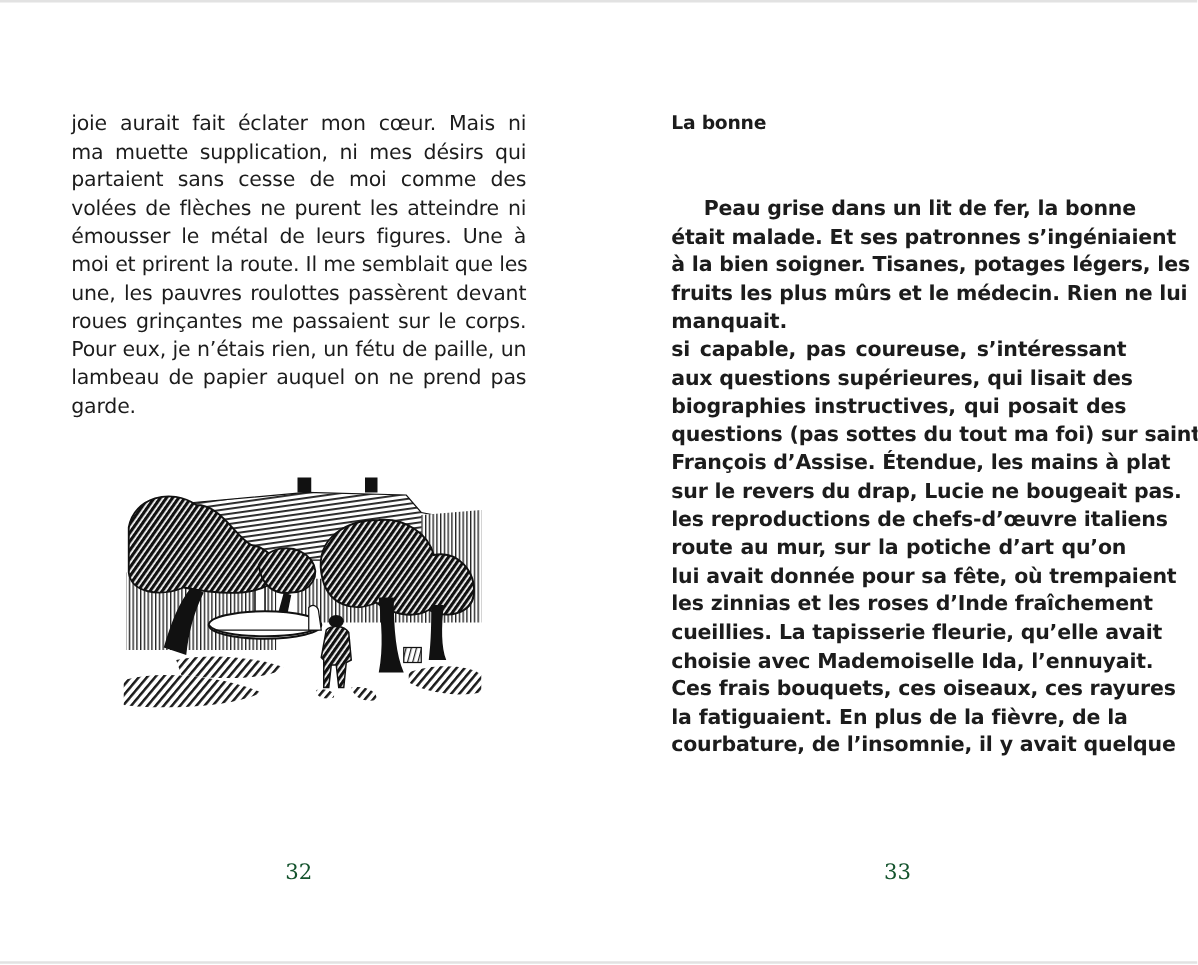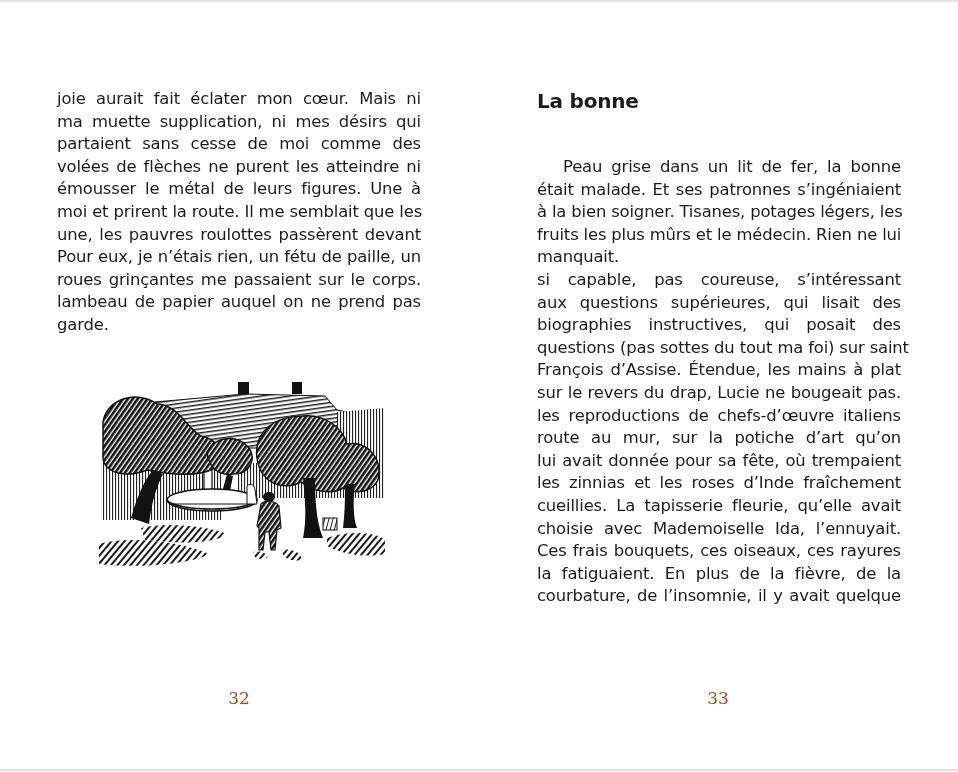--- a/index.html
+++ b/index.html
@@ -45,37 +45,37 @@
     text-align-last: justify;
     height: 22.6px;
   }
   .text-block .line.last {
     text-align-last: left;
   }
   .text-block .line.indent {
     padding-left: 26px;
   }
   .left-text { left: 57px; top: 88px; }
-  .right-text { left: 537px; top: 156px; }
+  .right-text { left: 537px; top: 156px; font-weight: bold; }
 
   .chapter-title {
     position: absolute;
     left: 537px;
     top: 89px;
-    font-size: 20px;
+    font-size: 15px;
     font-weight: bold;
     letter-spacing: -0.2px;
   }
 
   .page-number {
     position: absolute;
     top: 688px;
     font-family: "DejaVu Serif", "Liberation Serif", serif;
     font-size: 17px;
-    color: #c2410c;
+    color: #14532d;
     width: 60px;
     text-align: center;
   }
   .pn-left { left: 209px; }
   .pn-right { left: 688px; }
 
   .illustration {
     position: absolute;
     left: 97px;
     top: 378px;
@@ -91,22 +91,22 @@
 
 <div class="page page-left">
   <div class="text-block left-text">
     <span class="line">joie aurait fait éclater mon cœur. Mais ni</span>
     <span class="line">ma muette supplication, ni mes désirs qui</span>
     <span class="line">partaient sans cesse de moi comme des</span>
     <span class="line">volées de flèches ne purent les atteindre ni</span>
     <span class="line">émousser le métal de leurs figures. Une à</span>
     <span class="line">moi et prirent la route. Il me semblait que les</span>
     <span class="line">une, les pauvres roulottes passèrent devant</span>
+    <span class="line">roues grinçantes me passaient sur le corps.</span>
     <span class="line">Pour eux, je n’étais rien, un fétu de paille, un</span>
-    <span class="line">roues grinçantes me passaient sur le corps.</span>
     <span class="line">lambeau de papier auquel on ne prend pas</span>
     <span class="line last">garde.</span>
   </div>
 
   <svg class="illustration" viewBox="0 0 290 190" xmlns="http://www.w3.org/2000/svg">
     <defs>
       <pattern id="hatchD" width="4" height="4" patternUnits="userSpaceOnUse" patternTransform="rotate(35)">
         <rect width="4" height="4" fill="#fff"></rect>
         <rect width="2.6" height="4" fill="#111"></rect>
       </pattern>

